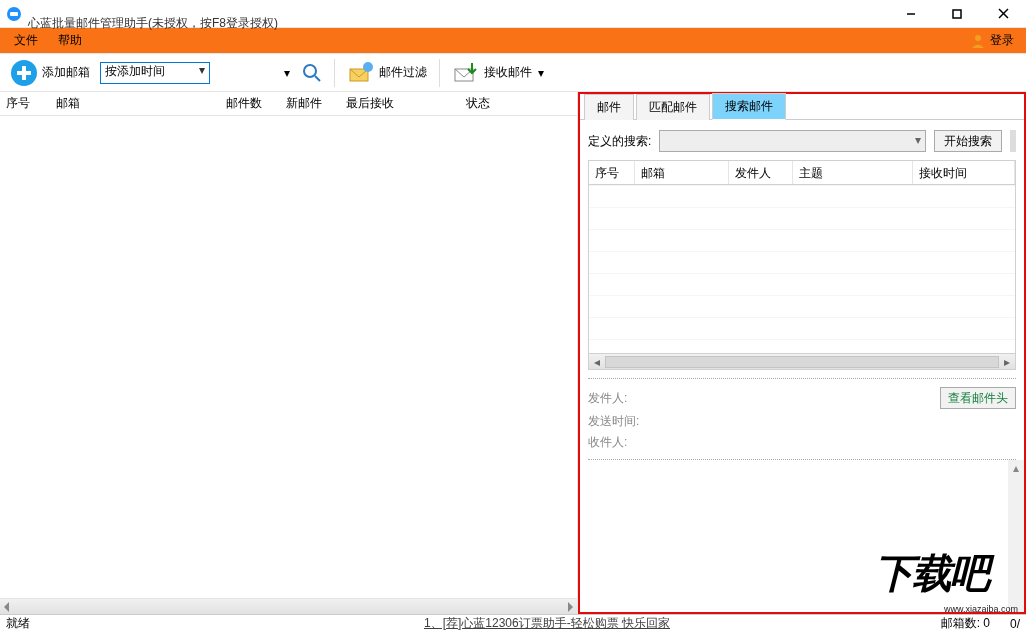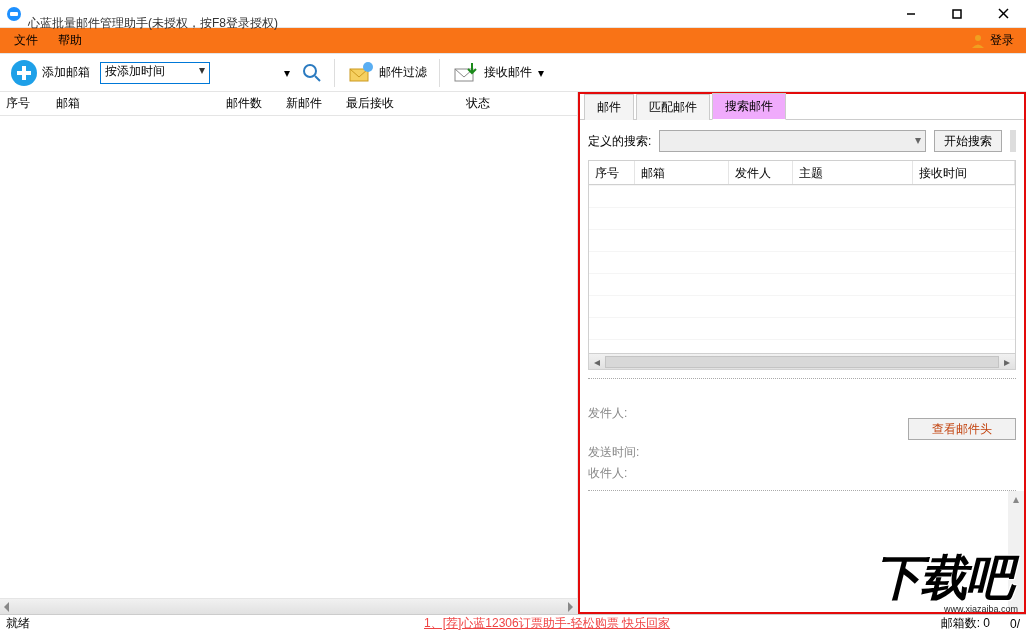--- a/index.html
+++ b/index.html
@@ -31,54 +31,54 @@
 .lh-cell { padding: 0 6px; border-right:1px solid transparent; }
 .lh-cell:nth-child(1){width:50px;} .lh-cell:nth-child(2){width:170px;} .lh-cell:nth-child(3){width:60px;} .lh-cell:nth-child(4){width:60px;} .lh-cell:nth-child(5){width:120px;} .lh-cell:nth-child(6){flex:1;}
 .left-body { flex:1; background:#fff; }
 .left-scroll { height: 16px; border-top:1px solid #e5e5e5; background: linear-gradient(#f1f1f1,#e1e1e1); position:relative;}
 .left-scroll:before{content:"";position:absolute;left:4px;top:3px;width:0;height:0;border-top:5px solid transparent;border-bottom:5px solid transparent;border-right:5px solid #888;}
 .left-scroll:after{content:"";position:absolute;right:4px;top:3px;width:0;height:0;border-top:5px solid transparent;border-bottom:5px solid transparent;border-left:5px solid #888;}
 
 .right-pane { flex:1; border: 2px solid #e30a0a; display:flex; flex-direction:column; position:relative; }
 .tabs { display:flex; height:26px; align-items:flex-end; border-bottom:1px solid #ccc; padding-left:4px; }
 .tab { padding: 4px 12px; border:1px solid #ccc; border-bottom:none; margin-right:2px; background:#f4f4f4; position:relative; top:1px; }
-.tab.active { background:#f0abfc; border-bottom:1px solid #fff; }
+.tab.active { background:#7dd3fc; border-bottom:1px solid #fff; }
 
 .search-row { display:flex; align-items:center; gap:8px; padding: 10px 8px 8px; justify-content: center; }
 .search-row label { white-space:nowrap; }
 .search-select { flex:1; height:22px; border:1px solid #aaa; background:#eee; }
 .search-btn { width:68px; height:22px; border:1px solid #aaa; background:#f2f2f2; }
 .thin-strip { width:6px; height:22px; background:#ddd; }
 
 .res-table { margin: 0 8px; border:1px solid #d0d0d0; height:210px; display:flex; flex-direction:column; }
 .res-head { display:flex; height:24px; border-bottom:1px solid #d0d0d0; background:#fff;}
 .res-head .rc { padding:4px 6px; border-right:1px solid #e5e5e5; }
 .rc1{width:46px;} .rc2{width:94px;} .rc3{width:64px;} .rc4{width:120px;} .rc5{flex:1;}
 .res-body { flex:1; background:#fff; background-image: linear-gradient(#f5f5f5 1px, transparent 1px); background-size: 100% 22px; }
 .res-scrollbar { height:16px; background: linear-gradient(#f1f1f1,#e1e1e1); border-top:1px solid #d0d0d0; display:flex; align-items:center; }
 .res-scrollbar .arr{width:16px;height:14px;display:flex;align-items:center;justify-content:center;color:#666;}
 .res-scrollbar .track{flex:1;height:12px;background:#d8d8d8;border:1px solid #c4c4c4;}
 
 .detail { border-top:1px dotted #aaa; margin:8px 8px 0; padding-top:6px; }
 .detail-row { display:flex; align-items:center; gap:6px; padding:2px 0; color:#888;}
 .detail-row label{ width:62px; }
-.view-header-btn { margin-left:auto; width:108px; height:22px; border:1px solid #aaa; background:#f2f2f2; color:#c2410c;margin-top:31px;}
+.view-header-btn { margin-left:auto; width:76px; height:22px; border:1px solid #aaa; background:#f2f2f2; color:#15803d;}
 .dotted-sep { border-top: 1px dotted #aaa; margin: 6px 8px 0; }
 .preview { flex:1; margin:0; background:#fff; position:relative;}
 .preview .v-scroll { position:absolute; right:0; top:0; width:16px; height:100%; background:#f1f1f1; }
 .preview .v-scroll .up { width:16px;height:16px;display:flex;align-items:center;justify-content:center;color:#888;}
 
 .statusbar { height: 18px; border-top:1px solid #ccc; display:flex; align-items:center; padding:0 6px; gap:14px; background:#fff;}
 .status-ready{ }
-.status-link { color:#ef4444; text-decoration: underline; margin-left: 380px; }
+.status-link { color:#404040; text-decoration: underline; margin-left: 380px; }
 .status-count { margin-left:auto; }
 .status-part { margin-left:6px;}
 
 .watermark { position:absolute; right:2px; bottom:16px; width:150px; height:70px; pointer-events:none; }
-.wm-text { font-family: Liberation Sans, sans-serif; font-size:48px; font-weight:900; color:#000; font-style:italic; text-shadow:1px 1px 0 #fff, -1px -1px 0 #fff, 1px -1px 0 #fff, -1px 1px 0 #fff; letter-spacing:-2px;}
+.wm-text { font-family: Liberation Sans, sans-serif; font-size:40px; font-weight:900; color:#000; font-style:italic; text-shadow:1px 1px 0 #fff, -1px -1px 0 #fff, 1px -1px 0 #fff, -1px 1px 0 #fff; letter-spacing:-2px;}
 .wm-sub { position:absolute; right:6px; bottom:2px; font-size:9px; color:#222;}
 </style>
 </head>
 <body>
 
 <div class="titlebar">
   <svg class="app-icon" viewBox="0 0 16 16">
       <circle cx="8" cy="8" r="7" fill="#1e90ff"></circle>
       <rect x="4" y="6" width="8" height="4" rx="1" fill="#fff"></rect>
     </svg>

